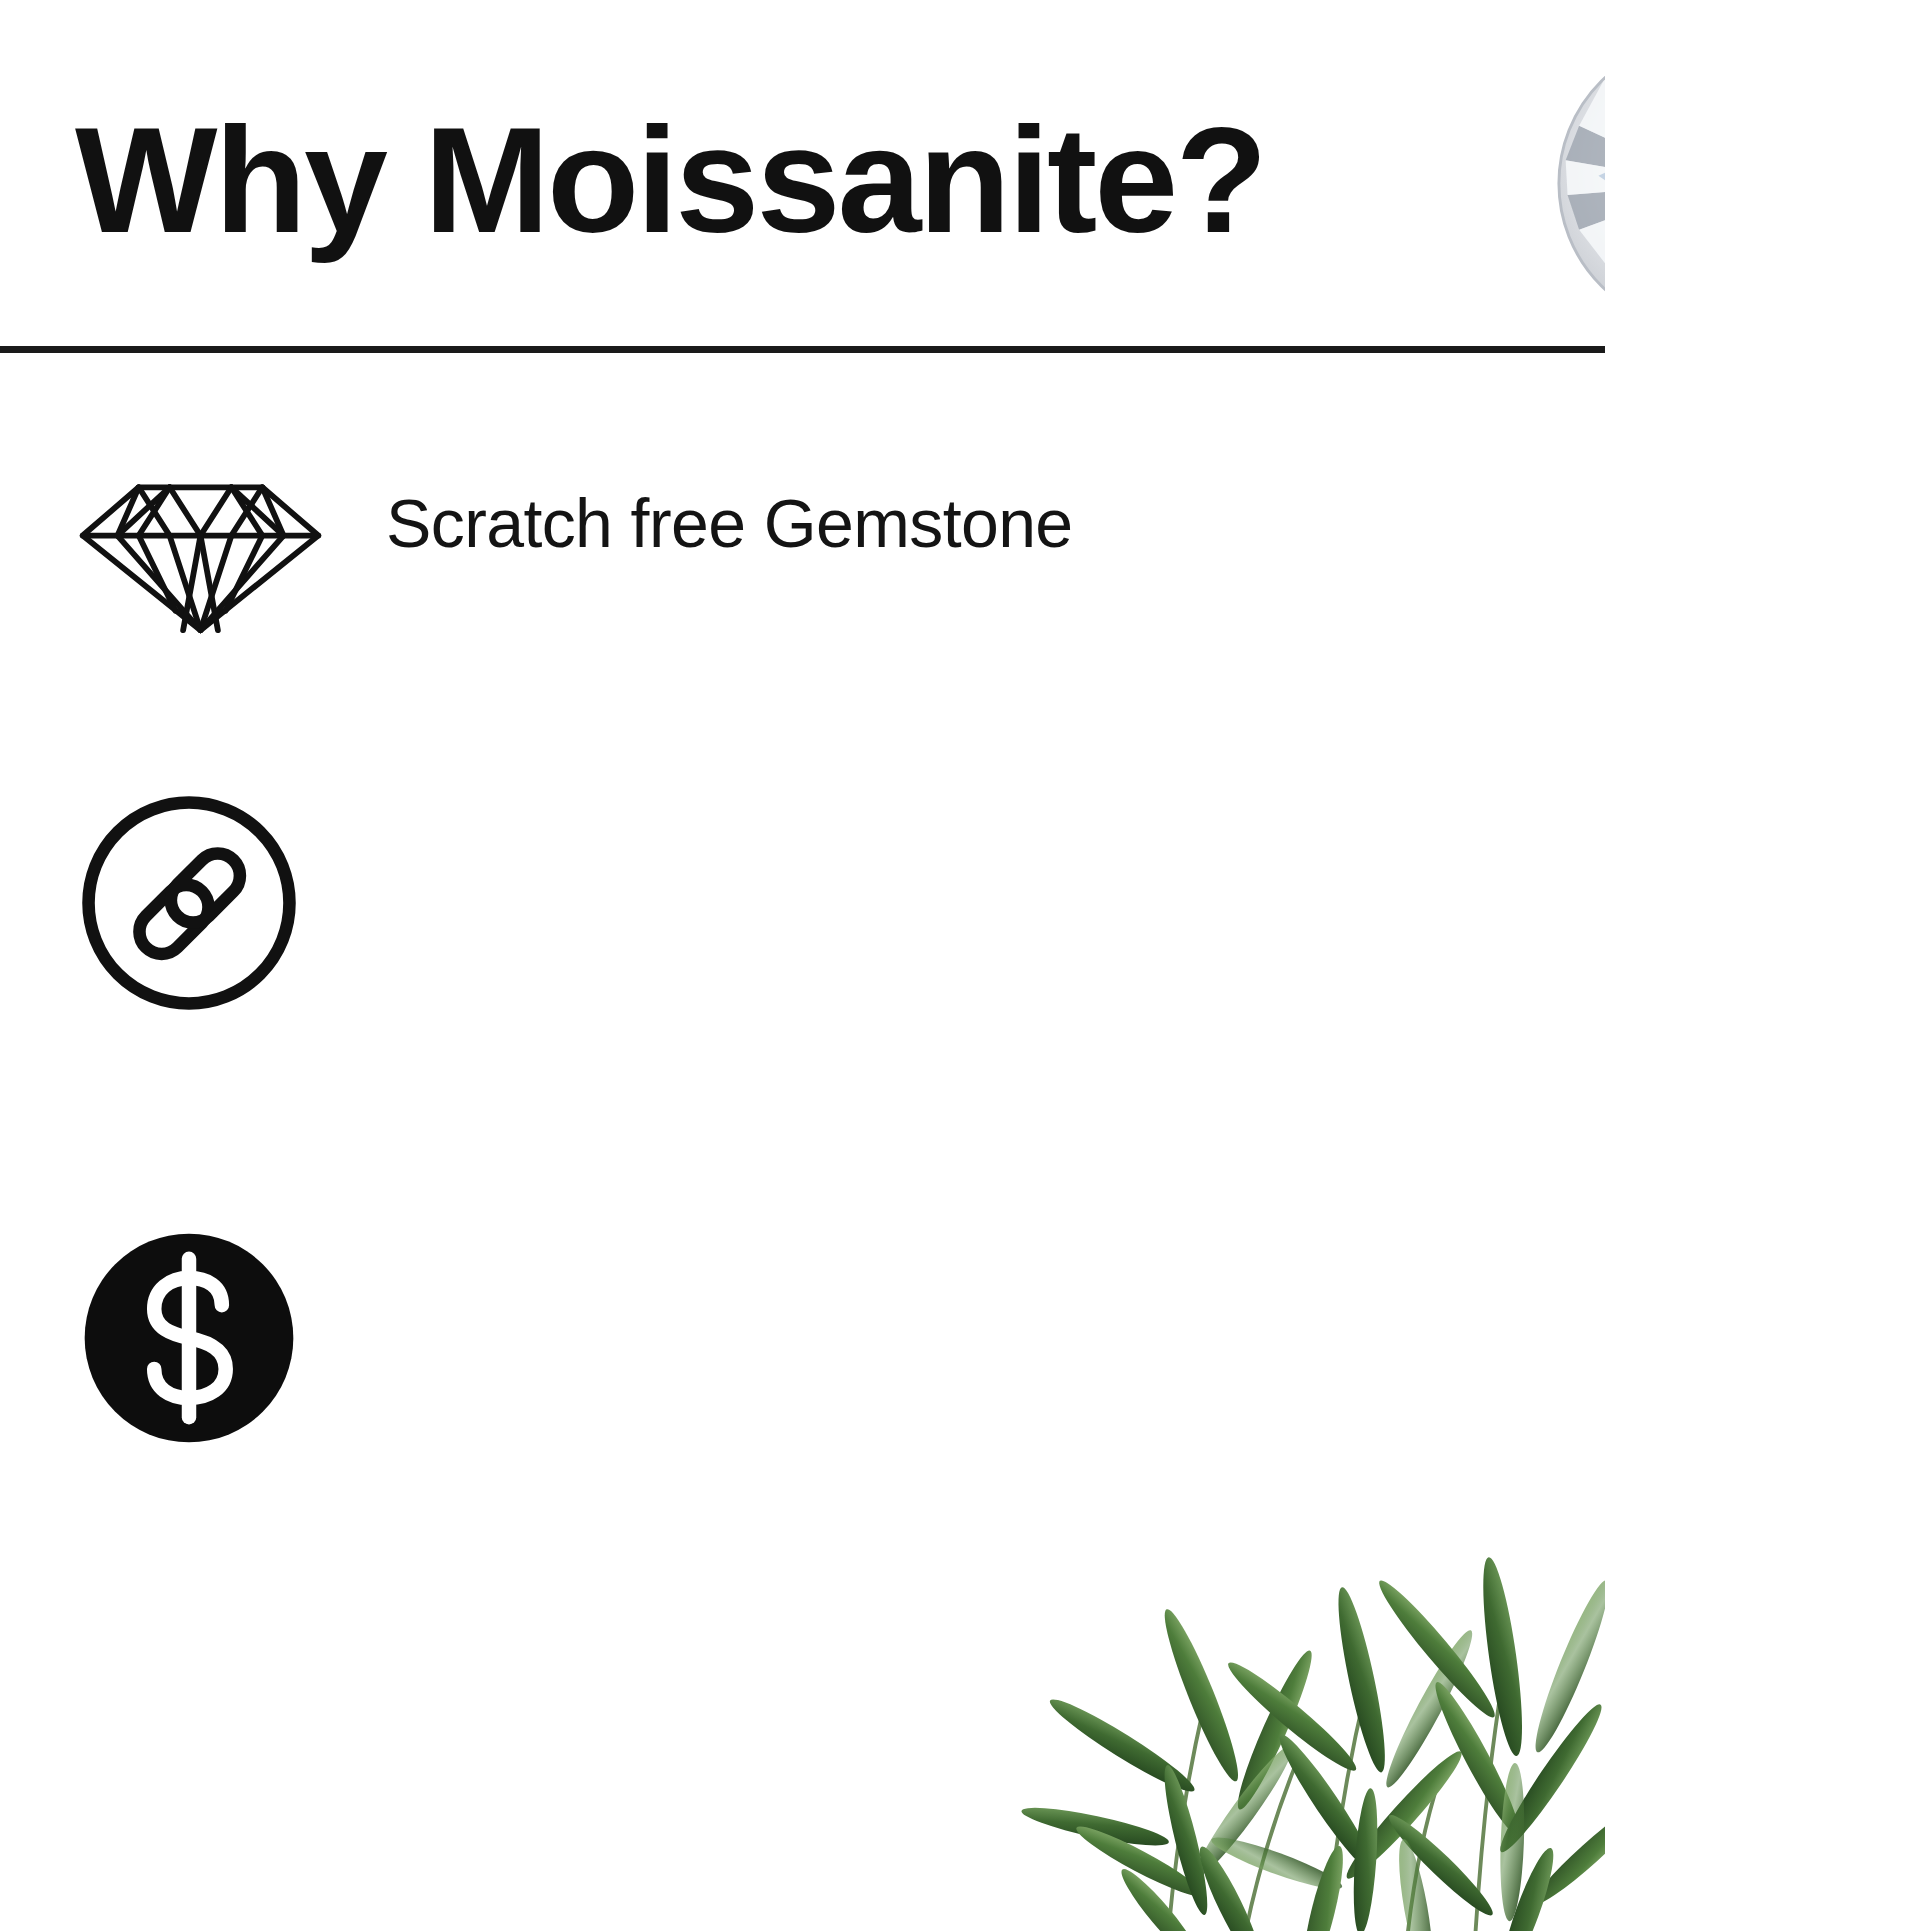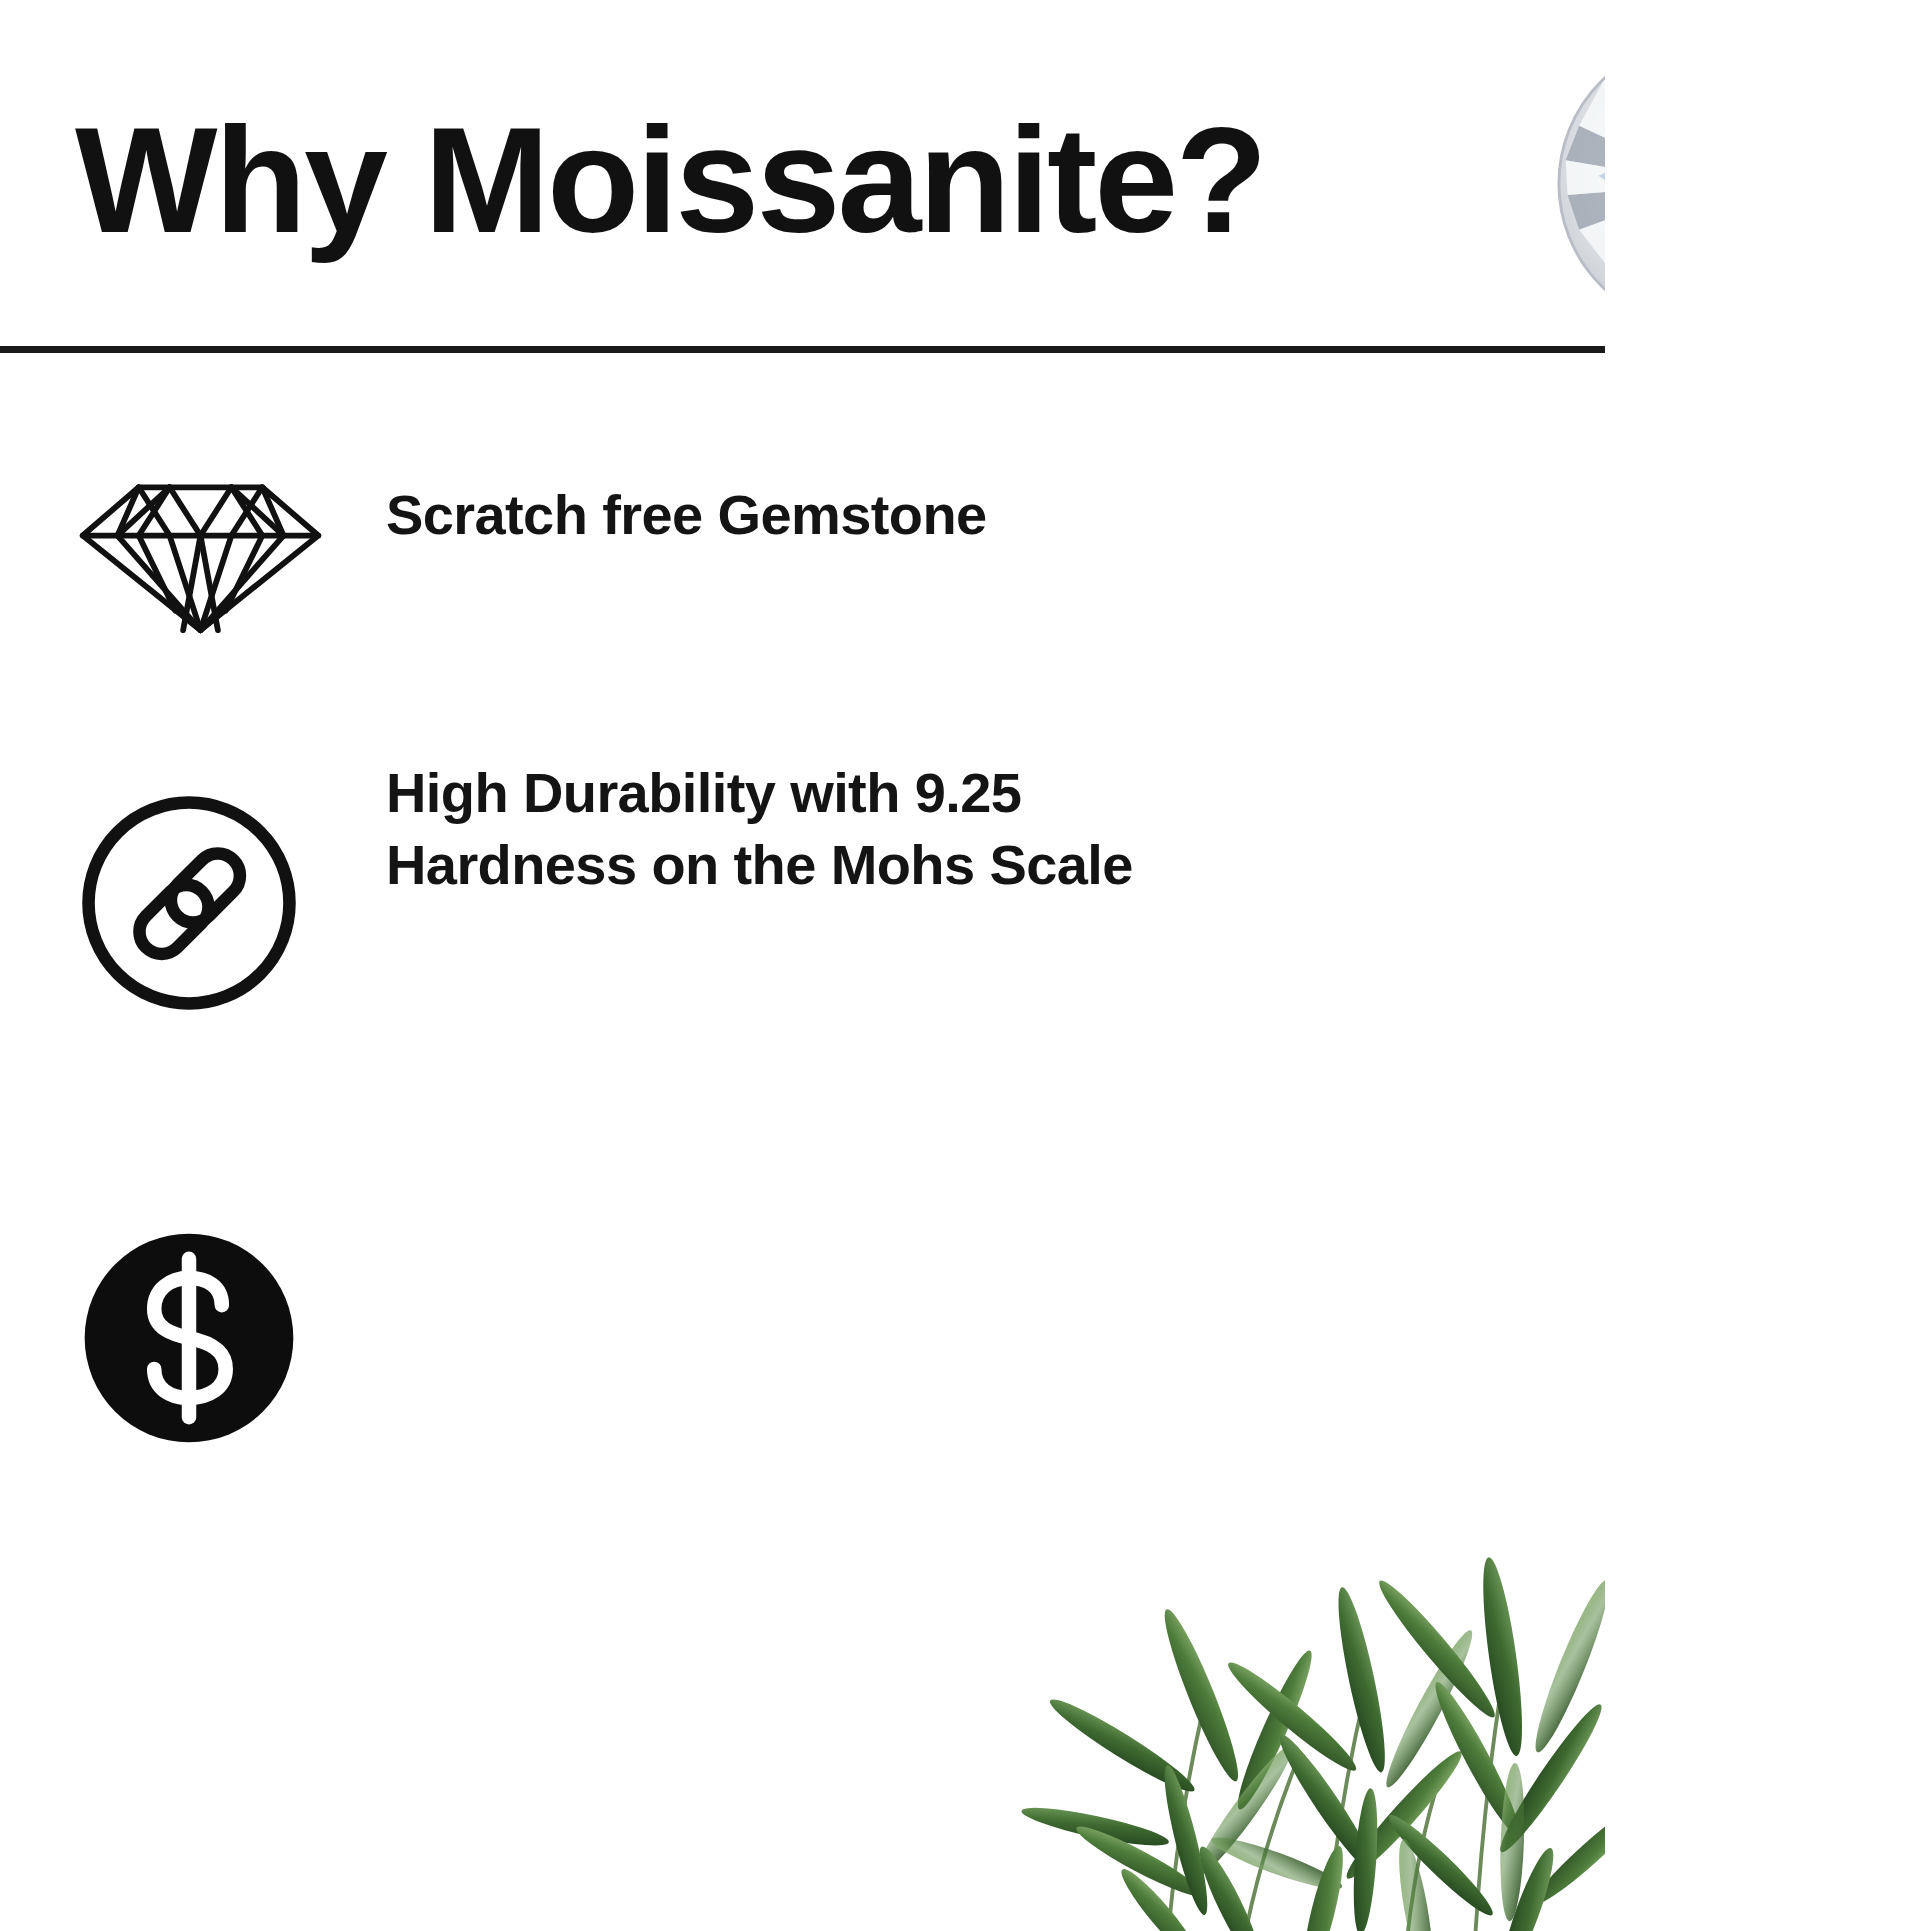--- a/index.html
+++ b/index.html
@@ -66,26 +66,27 @@
   }
   .feature-icon {
     position: absolute;
     left: 75px;
   }
   .feature-icon svg { display: block; width: 100%; height: 100%; }
 
   .feature-text {
     position: absolute;
     left: 386px;
-    font-size: 56px;
-    font-weight: 700;
+    font-size: 68px;
+    font-weight: 400;
     color: #141414;
     letter-spacing: -0.6px;
     line-height: 1.30;
     white-space: pre-line;
+    text-align: right;
   }
 
   
   #row-scratch            { top: 454px; height: 193px; }
   #row-scratch .feature-icon { top: 11.6px; width: 251px; height: 170px; }
   #row-scratch .feature-text { top: 25px; }
 
   #row-durability         { top: 772px; height: 261px; }
   #row-durability .feature-icon { top: 17.4px; width: 228px; height: 228px; }
   #row-durability .feature-text { top: -15.4px; }
@@ -229,22 +230,20 @@
   <div class="feature-row" id="row-durability">
     <div class="feature-icon">
       <svg viewBox="0 0 236 236" xmlns="http://www.w3.org/2000/svg">
         <circle cx="118" cy="118" r="104" fill="none" stroke="#111111" stroke-width="13"></circle>
         <g transform="rotate(-45 118 118)">
           <rect x="54" y="96" width="82" height="46" rx="23" ry="23" fill="none" stroke="#111111" stroke-width="13"></rect>
           <rect x="100" y="96" width="82" height="46" rx="23" ry="23" fill="none" stroke="#111111" stroke-width="13"></rect>
         </g>
       </svg>
     </div>
-    <div class="feature-text">High Durability with 9.25
-Hardness on the Mohs Scale</div>
   </div>
 
   <div class="feature-row" id="row-price">
     <div class="feature-icon">
       <svg viewBox="0 0 236 236" xmlns="http://www.w3.org/2000/svg">
         <circle cx="118" cy="118" r="108" fill="#0d0d0d"></circle>
         <g fill="none" stroke="#ffffff" stroke-width="15" stroke-linecap="round">
           <line x1="118" y1="36" x2="118" y2="200"></line>
           <path d="M152 84 C152 64 136 56 118 56 C98 56 82 68 82 88
                    C82 108 100 114 118 118 C138 122 156 130 156 150

